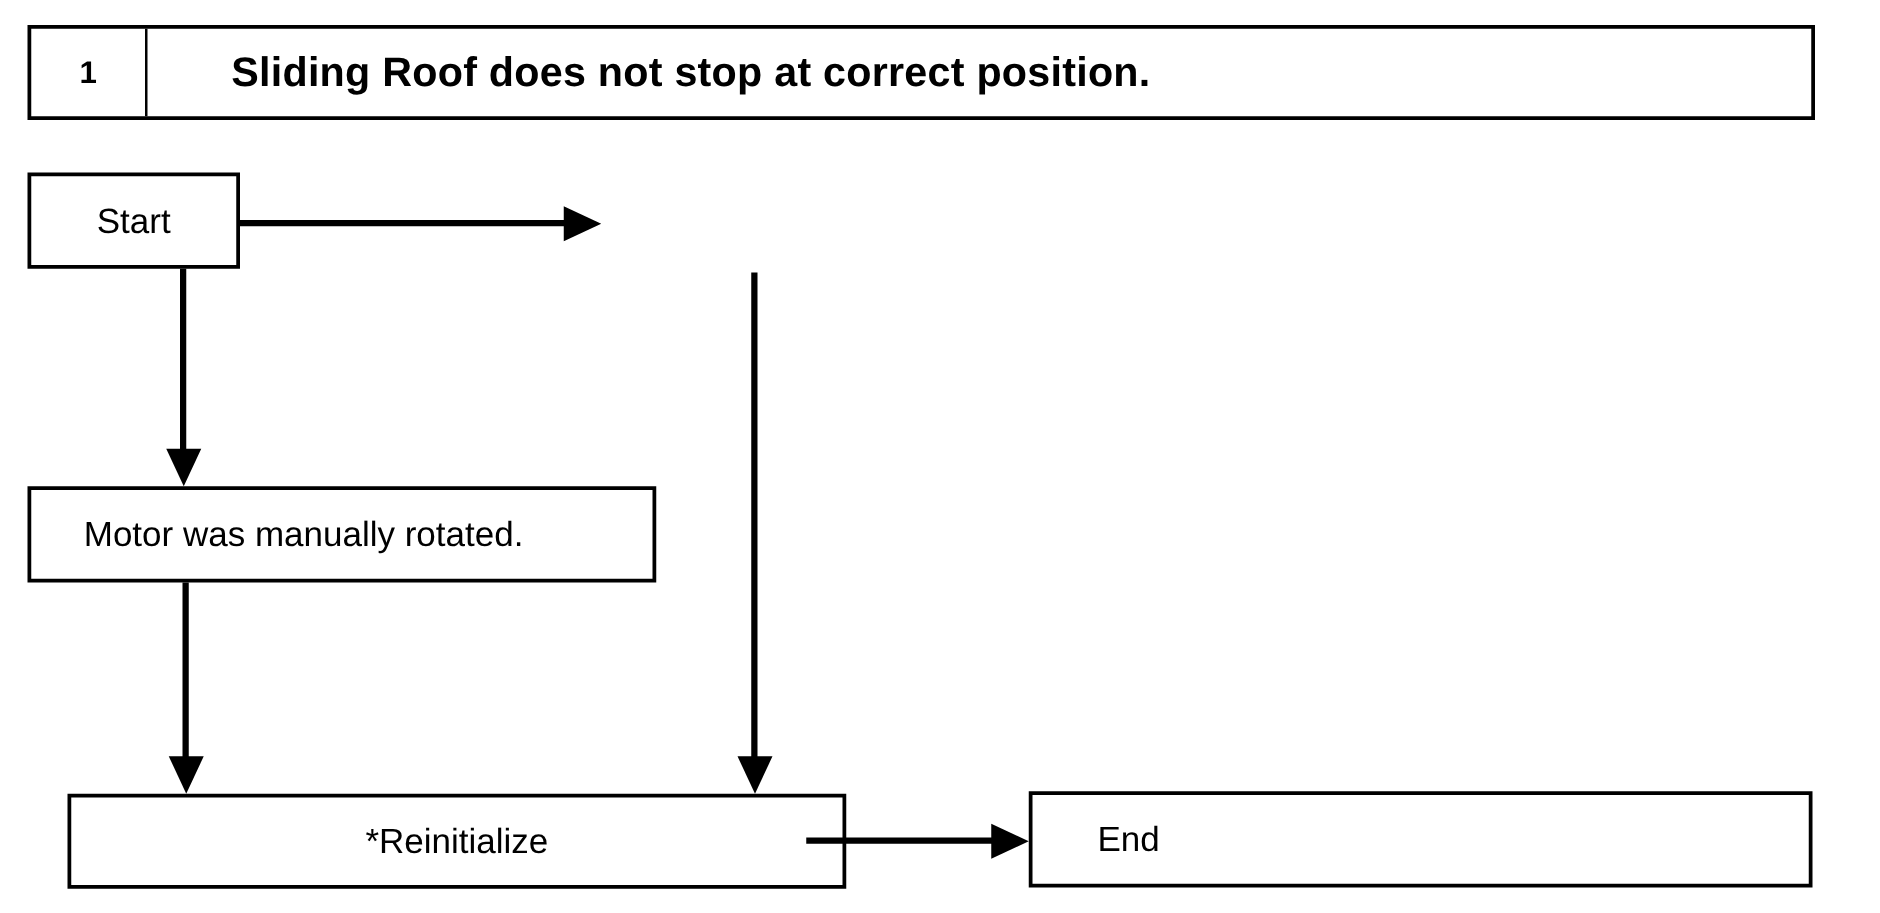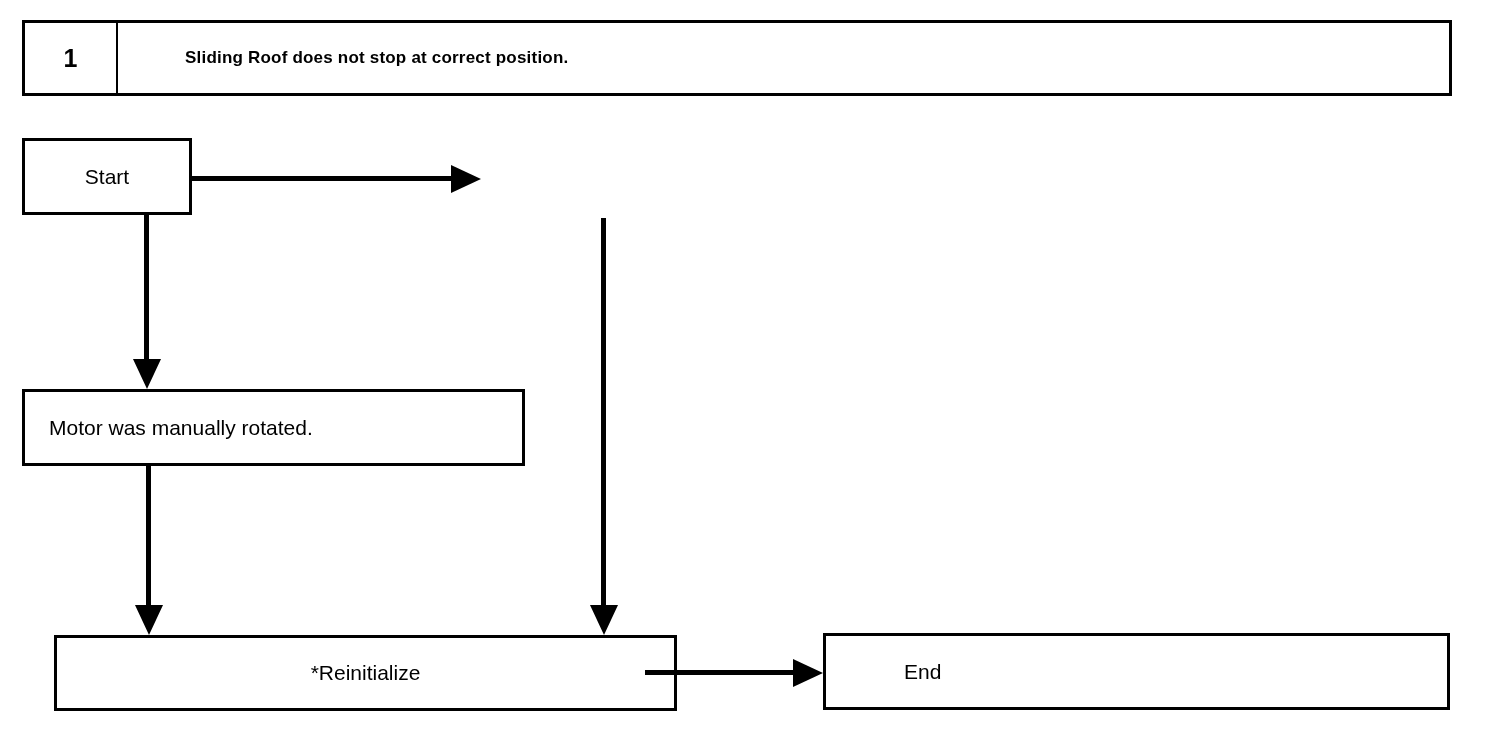--- a/index.html
+++ b/index.html
@@ -52,34 +52,34 @@
     letter-spacing: 0px;
   }
   .header-title {
     position: absolute;
     left: 160px;
     top: 0px;
     right: 0px;
     height: 100%;
     display: flex;
     align-items: center;
-    font-size: 17px;
+    font-size: 33px;
     font-weight: bold;
     letter-spacing: 0.2px;
   }
 
   
   .node {
     position: absolute;
     border: 3px solid #000000;
     box-sizing: border-box;
     background: #ffffff;
     display: flex;
     align-items: center;
-    font-size: 21px;
+    font-size: 28px;
     font-weight: normal;
     letter-spacing: 0px;
     white-space: nowrap;
   }
   .node.center { justify-content: center; }
 
   .node-start {
     left: 22px;
     top: 138px;
     width: 170px;
@@ -92,36 +92,36 @@
     height: 80px;
     justify-content: flex-start;
     padding-left: 68px;
   }
   .node-motor {
     left: 22px;
     top: 389px;
     width: 503px;
     height: 77px;
     justify-content: flex-start;
-    padding-left: 24px;
+    padding-left: 42px;
   }
   .node-reinit {
     left: 22px;
     top: 635px;
     width: 623px;
     height: 76px;
     margin-left: 32px;
   }
   .node-end {
     left: 823px;
     top: 633px;
     width: 627px;
     height: 77px;
     justify-content: flex-start;
-    padding-left: 78px;
+    padding-left: 52px;
   }
 
   
   .conn { position: absolute; }
   .conn .line-h {
     position: absolute;
     height: 5px;
     background: #000000;
     top: 0;
     left: 0;

